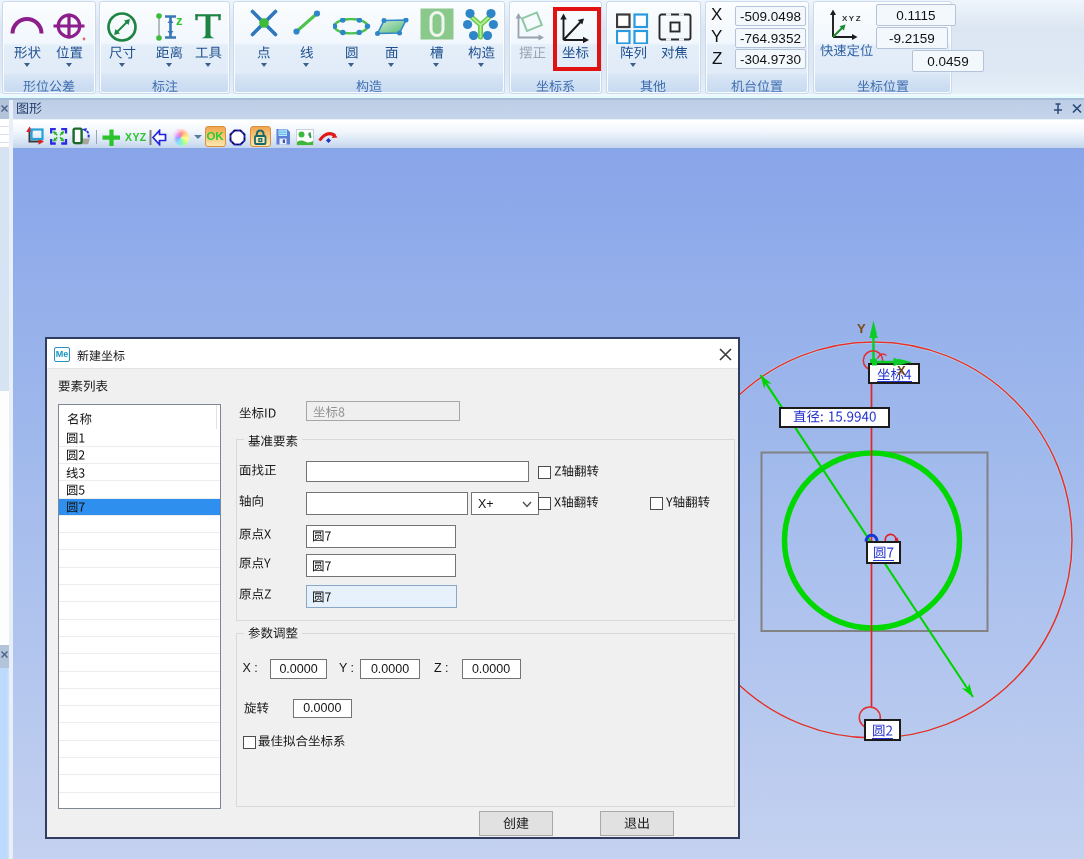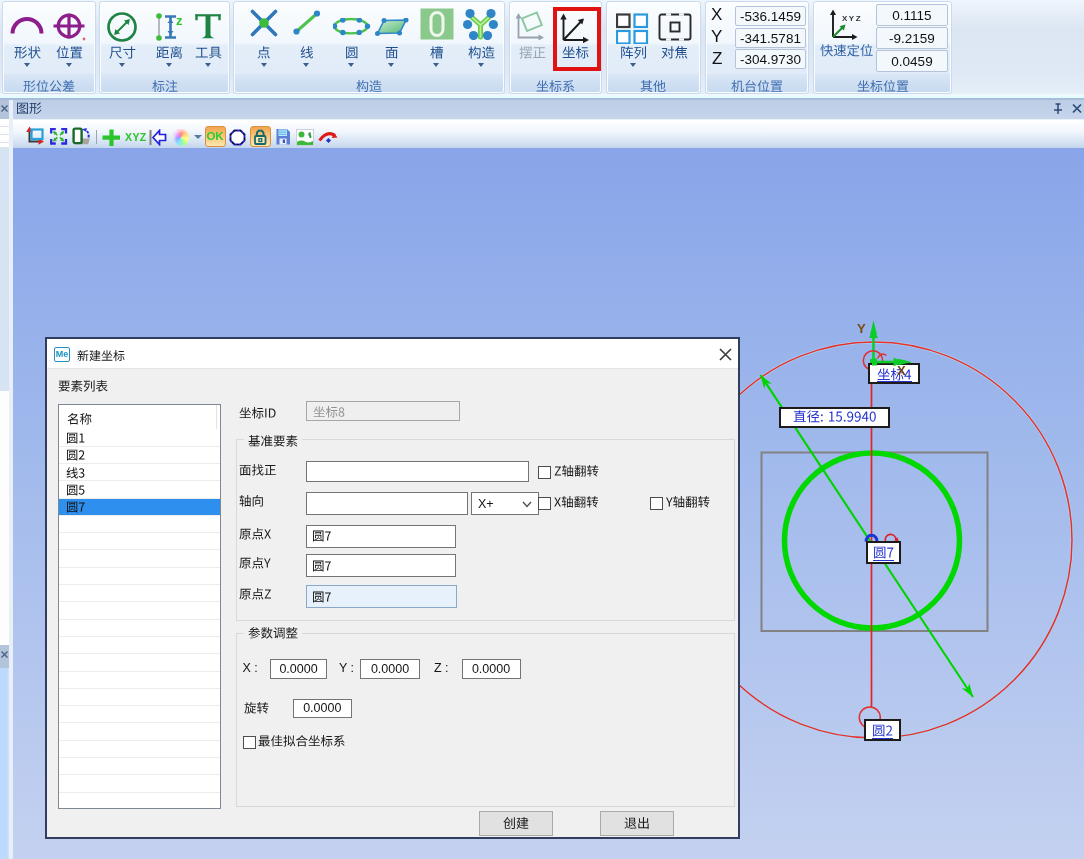--- a/index.html
+++ b/index.html
@@ -336,40 +336,40 @@
         <path d="M8 1.5 h5 M21 1.5 h5 M8 26.5 h5 M21 26.5 h5" stroke="#f1f7fd" stroke-width="2.5"></path>
       </svg>
       <div class="a" style="left:661.0px;top:43.5px;"><svg width="27" height="18" viewBox="0 -13.5 27 18" fill="#1e4e8c">
           <use href="#u5bf9" transform="translate(0.0 0) scale(0.01350 -0.01350)"></use>
           <use href="#u7126" transform="translate(13.5 0) scale(0.01350 -0.01350)"></use>
         </svg></div>
       <div id="redsel"></div>
       <div class="lt" style="left:711px;top:5px;font-size:17px;color:#111">X</div>
       <div class="lt" style="left:711px;top:27px;font-size:17px;color:#111">Y</div>
       <div class="lt" style="left:712px;top:49px;font-size:17px;color:#111">Z</div>
-      <div class="a" style="left:735px;top:6.0px;width:71px;height:20px;background:#f3f8fd;border:1px solid #b5c3d8;border-radius:2px;text-align:center;font-size:13.5px;color:#111;line-height:19px">-536.1459</div>
-      <div class="a" style="left:735px;top:27.5px;width:71px;height:20px;background:#f3f8fd;border:1px solid #b5c3d8;border-radius:2px;text-align:center;font-size:13.5px;color:#111;line-height:19px">-341.5781</div>
+      <div class="a" style="left:735px;top:6.0px;width:71px;height:20px;background:#f3f8fd;border:1px solid #b5c3d8;border-radius:2px;text-align:center;font-size:13.5px;color:#111;line-height:19px">-509.0498</div>
+      <div class="a" style="left:735px;top:27.5px;width:71px;height:20px;background:#f3f8fd;border:1px solid #b5c3d8;border-radius:2px;text-align:center;font-size:13.5px;color:#111;line-height:19px">-764.9352</div>
       <div class="a" style="left:735px;top:49.0px;width:71px;height:20px;background:#f3f8fd;border:1px solid #b5c3d8;border-radius:2px;text-align:center;font-size:13.5px;color:#111;line-height:19px">-304.9730</div>
       <svg class="a" style="left:826px;top:8px" width="42" height="34">
         <path d="M7 6 V29 M7 29 H27" stroke="#1c1c1c" stroke-width="1.9" fill="none"></path>
         <path d="M7 1.5 l-3 5.5 h6z" fill="#1c1c1c"></path>
         <path d="M31.5 29 l-5.5 -3 v6z" fill="#1c1c1c"></path>
         <path d="M7 29 L16 20" stroke="#1a8a2a" stroke-width="2" fill="none"></path>
         <path d="M19.5 16.5 l-6 1.7 l4.4 4.3z" fill="#1a8a2a"></path>
         <text x="16" y="13" font-family="Liberation Sans" font-size="8" font-weight="bold" fill="#333" letter-spacing="1.5">XYZ</text>
       </svg>
       <div class="a" style="left:819.5px;top:41.5px;"><svg width="54" height="18" viewBox="0 -13.3 54 18" fill="#2e5fa3">
           <use href="#u5feb" transform="translate(0.0 0) scale(0.01330 -0.01330)"></use>
           <use href="#u901f" transform="translate(13.3 0) scale(0.01330 -0.01330)"></use>
           <use href="#u5b9a" transform="translate(26.6 0) scale(0.01330 -0.01330)"></use>
           <use href="#u4f4d" transform="translate(39.9 0) scale(0.01330 -0.01330)"></use>
         </svg></div>
-      <div class="a" style="left:876px;top:4.0px;width:72px;height:22px;background:#f3f8fd;border:1px solid #b5c3d8;border-radius:2px;text-align:center;font-size:13.5px;color:#111;line-height:21px">0.1115</div>
+      <div class="a" style="left:876px;top:4.0px;width:80px;height:22px;background:#f3f8fd;border:1px solid #b5c3d8;border-radius:2px;text-align:center;font-size:13.5px;color:#111;line-height:21px">0.1115</div>
       <div class="a" style="left:876px;top:27.0px;width:72px;height:22px;background:#f3f8fd;border:1px solid #b5c3d8;border-radius:2px;text-align:center;font-size:13.5px;color:#111;line-height:21px">-9.2159</div>
-      <div class="a" style="left:876px;top:50.0px;width:72px;height:22px;background:#f3f8fd;border:1px solid #b5c3d8;border-radius:2px;text-align:center;font-size:13.5px;color:#111;line-height:21px">0.0459</div>
+      <div class="a" style="left:912px;top:50.0px;width:72px;height:22px;background:#f3f8fd;border:1px solid #b5c3d8;border-radius:2px;text-align:center;font-size:13.5px;color:#111;line-height:21px">0.0459</div>
     </div>
     <div id="band1"></div>
     <div id="band2"></div>
     <div id="band3"></div>
     <div id="ptitle"></div>
     <div class="a" style="left:16.0px;top:100.0px;"><svg width="26" height="18" viewBox="0 -13.0 26 18" fill="#1f3a66">
         <use href="#u56fe" transform="translate(0.0 0) scale(0.01300 -0.01300)"></use>
         <use href="#u5f62" transform="translate(13.0 0) scale(0.01300 -0.01300)"></use>
       </svg></div>
     <svg class="a" style="left:1052px;top:103px" width="30" height="12">

